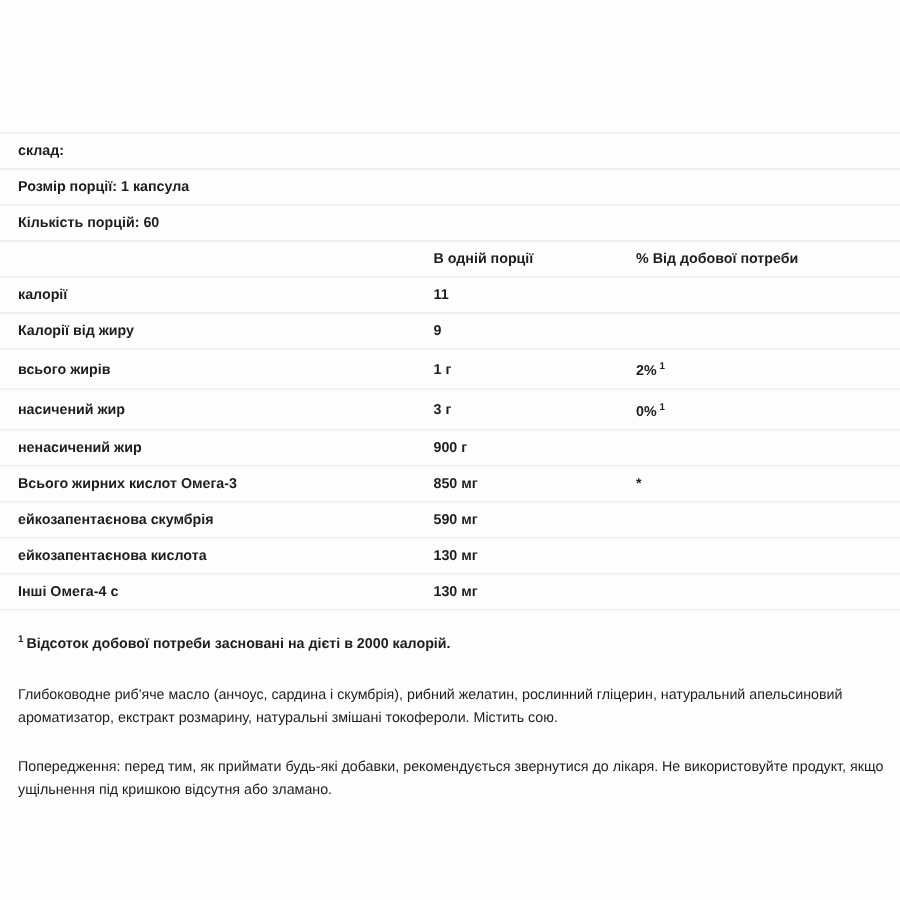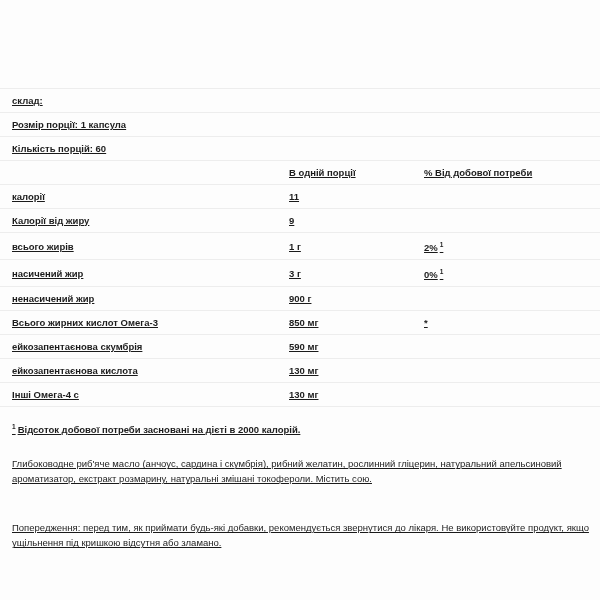--- a/index.html
+++ b/index.html
@@ -13,21 +13,20 @@
     font-family: "Liberation Sans", "DejaVu Sans", sans-serif;
     color: #1a1a1a;
     overflow: hidden;
   }
   .page {
     position: relative;
     width: 600px;
     height: 600px;
     background: #fdfdfd;
     box-sizing: border-box;
-    text-decoration: underline;
   }
   .spacer-top {
     height: 88px;
   }
   
   .facts-table {
     width: 588px;
     border-collapse: collapse;
     table-layout: fixed;
     font-size: 9.5px;
@@ -83,21 +82,21 @@
     padding: 14px 12px 0 12px;
     font-size: 9.5px;
     color: #1d1d1d;
   }
   .ing-heading {
     margin: 0 0 16px 0;
     font-weight: normal;
     line-height: 12px;
   }
   .ing-body {
-    margin: 0 0 34px 0;
+    margin: 0 0 18px 0;
     font-weight: normal;
     line-height: 15px;
     width: 570px;
   }
   .warning {
     margin: 0;
     font-weight: normal;
     line-height: 15px;
     width: 578px;
     padding: 0 12px;

